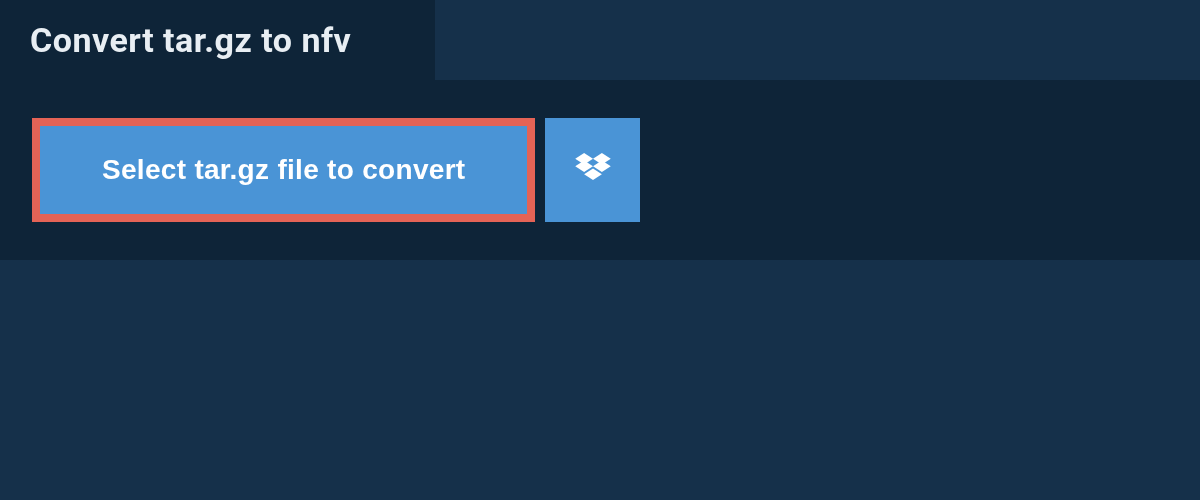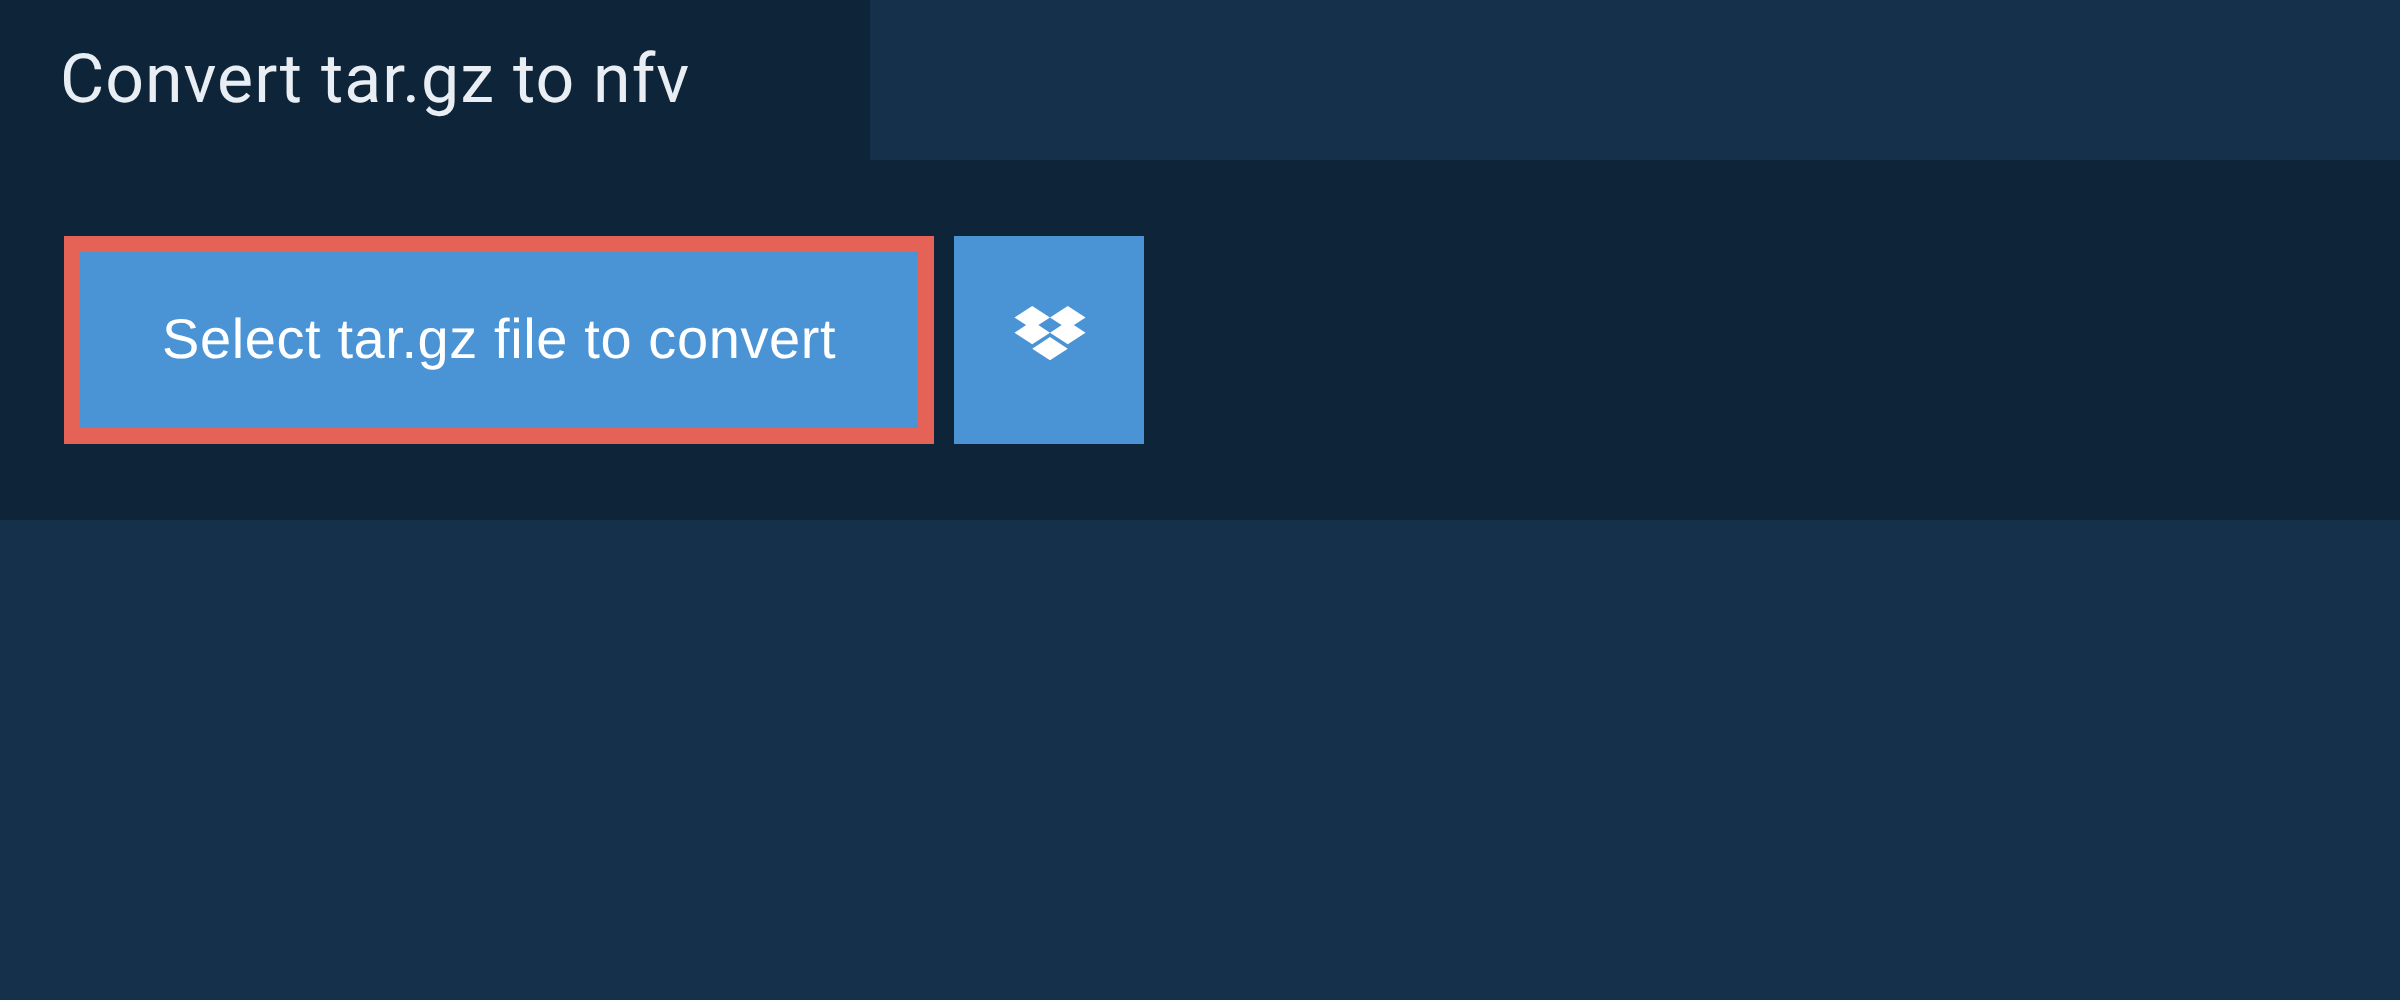--- a/index.html
+++ b/index.html
@@ -16,40 +16,40 @@
     }
     .header-tab {
       background-color: #0e2438;
       padding: 20px 30px;
       display: inline-block;
       width: 435px;
     }
     .header-title {
       color: #e8eef3;
       font-size: 34px;
-      font-weight: 400;
+      font-weight: 700;
       letter-spacing: 0.5px;
     }
     .content-band {
       background-color: #0e2438;
       padding: 38px 32px;
       margin-top: 0;
     }
     .button-row {
       display: flex;
       gap: 10px;
       align-items: stretch;
     }
     .select-button {
       background-color: #4a94d6;
       border: 8px solid #e46356;
       color: #ffffff;
       font-size: 28px;
-      font-weight: 400;
-      padding: 28px 41px;
+      font-weight: 700;
+      padding: 28px 62px;
       cursor: pointer;
       letter-spacing: 0.3px;
       display: flex;
       align-items: center;
       justify-content: center;
     }
     .dropbox-button {
       background-color: #4a94d6;
       border: none;
       width: 95px;

